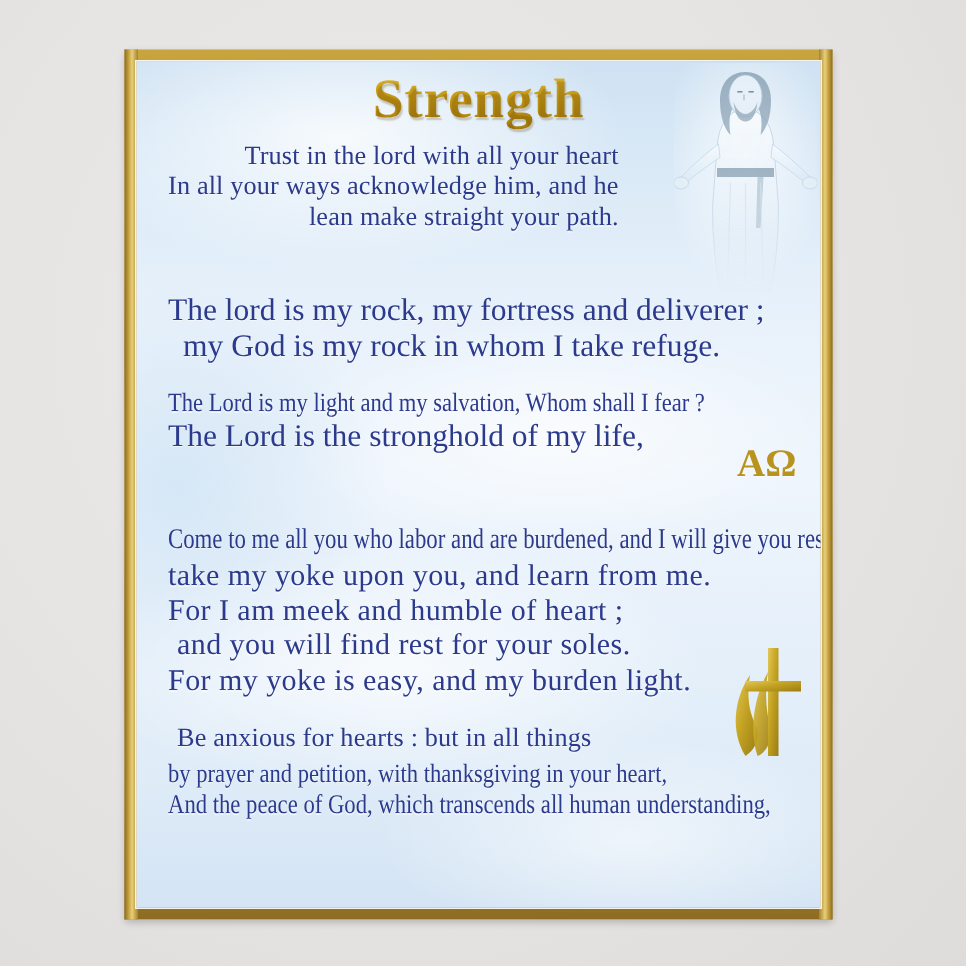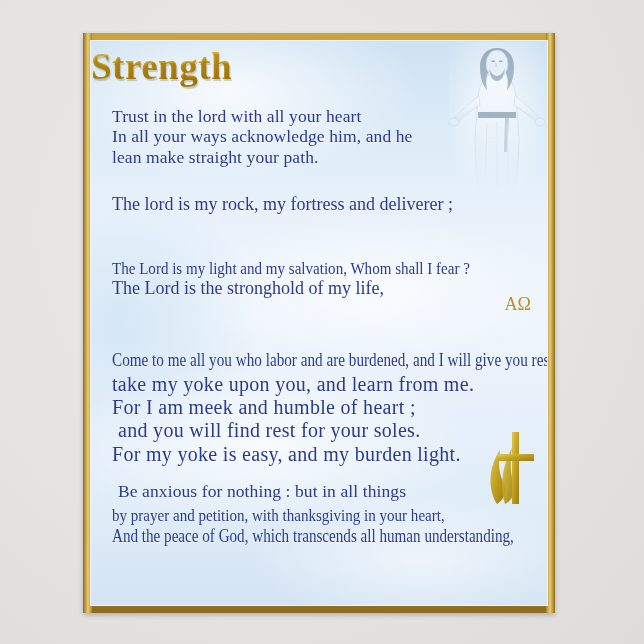--- a/index.html
+++ b/index.html
@@ -102,20 +102,21 @@
     width: 100%;
     height: 100%;
   }
 
   
   #poster-title {
     position: absolute;
     left: 0;
     top: 4px;
     width: 100%;
+    text-align: center;
     font-family: "Liberation Serif", serif;
     font-weight: bold;
     font-size: 37px;
     letter-spacing: 0.5px;
     color: #c9a227;
     background: linear-gradient(180deg, #e0bb3a 0%, #c79a16 45%, #a87c0c 100%);
     -webkit-background-clip: text;
     background-clip: text;
     -webkit-text-fill-color: transparent;
     text-shadow: 1px 2px 1px rgba(90,60,0,0.25);
@@ -132,25 +133,26 @@
     z-index: 2;
     opacity: 0.85;
   }
 
   
   #alpha-omega {
     position: absolute;
     right: 16px;
     top: 253px;
     font-family: "Liberation Serif", serif;
-    font-size: 18px;
+    font-size: 26px;
     color: #b8941f;
     letter-spacing: 0px;
     text-shadow: 0 1px 0 rgba(255,255,255,0.5);
     z-index: 3;
+    font-weight: bold;
   }
   #cross-flame {
     position: absolute;
     right: 10px;
     top: 385px;
     width: 58px;
     height: 82px;
     z-index: 3;
   }
 
@@ -163,29 +165,29 @@
   }
   .vline {
     font-family: "Liberation Serif", serif;
     color: #2b3a8c;
     white-space: nowrap;
     line-height: 1.16;
     text-shadow: 0 1px 0 rgba(255,255,255,0.55);
   }
   
   .s-a { font-size: 17.5px; letter-spacing: 0.1px; }
-  .s-b { font-size: 18px;   letter-spacing: 0px; }
+  .s-b { font-size: 21px;   letter-spacing: 0px; }
   .s-narrow  { font-size: 19px; transform: scaleX(0.80); transform-origin: left center; }
   .s-narrow2 { font-size: 18px; transform: scaleX(0.84); transform-origin: left center; }
   .s-narrow3 { font-size: 17.5px; transform: scaleX(0.86); transform-origin: left center; }
   .s-big { font-size: 20px; letter-spacing: 0.3px; }
   .indent1 { padding-left: 10px; }
   .indent2 { padding-left: 6px; }
 
-  #block-proverbs { top: 65px; }
+  #block-proverbs { top: 52px; text-align: right; }
   #block-psalm18  { top: 153px; }
   #block-psalm27  { top: 217px; }
   #block-matthew  { top: 308px; }
   #block-philip   { top: 440px; }
 </style>
 </head>
 <body>
 
 <div id="page">
 
@@ -266,37 +268,38 @@
         </svg>
 
         <div class="verse-block" id="block-proverbs">
           <div class="vline s-a">Trust in the lord with all your heart</div>
           <div class="vline s-a" style="">In all your ways acknowledge him, and  he</div>
           <div class="vline s-a">lean make straight your path.</div>
         </div>
 
         <div class="verse-block" id="block-psalm18">
           <div class="vline s-b">The lord is my rock, my  fortress  and deliverer ;</div>
+          <div class="vline s-b indent1">my  God is my rock in whom I take refuge.</div>
         </div>
 
         <div class="verse-block" id="block-psalm27">
           <div class="vline s-narrow3">The Lord is my light and my salvation, Whom shall I fear ?</div>
           <div class="vline s-b">The Lord is the stronghold of my life,</div>
         </div>
 
         <div class="verse-block" id="block-matthew">
           <div class="vline s-narrow">Come to me all you who labor and are burdened, and I will give you rest.</div>
           <div class="vline s-big" style="margin-top:2px">take my yoke upon you, and learn from me.</div>
           <div class="vline s-big">For I am meek and humble of heart ;</div>
           <div class="vline s-big indent2">and you will find rest for your soles.</div>
           <div class="vline s-big">For my yoke is easy, and my burden light.</div>
         </div>
 
         <div class="verse-block" id="block-philip">
-          <div class="vline s-a indent2">Be anxious for nothing : but in all things</div>
+          <div class="vline s-a indent2">Be anxious for hearts : but in all things</div>
           <div class="vline s-narrow3" style="margin-top:4px">by prayer and petition, with thanksgiving in your heart,</div>
           <div class="vline s-narrow2">And the peace of God, which transcends all human understanding,</div>
         </div>
 
       </div>
     </div>
   </div>
 
 </div>
 

